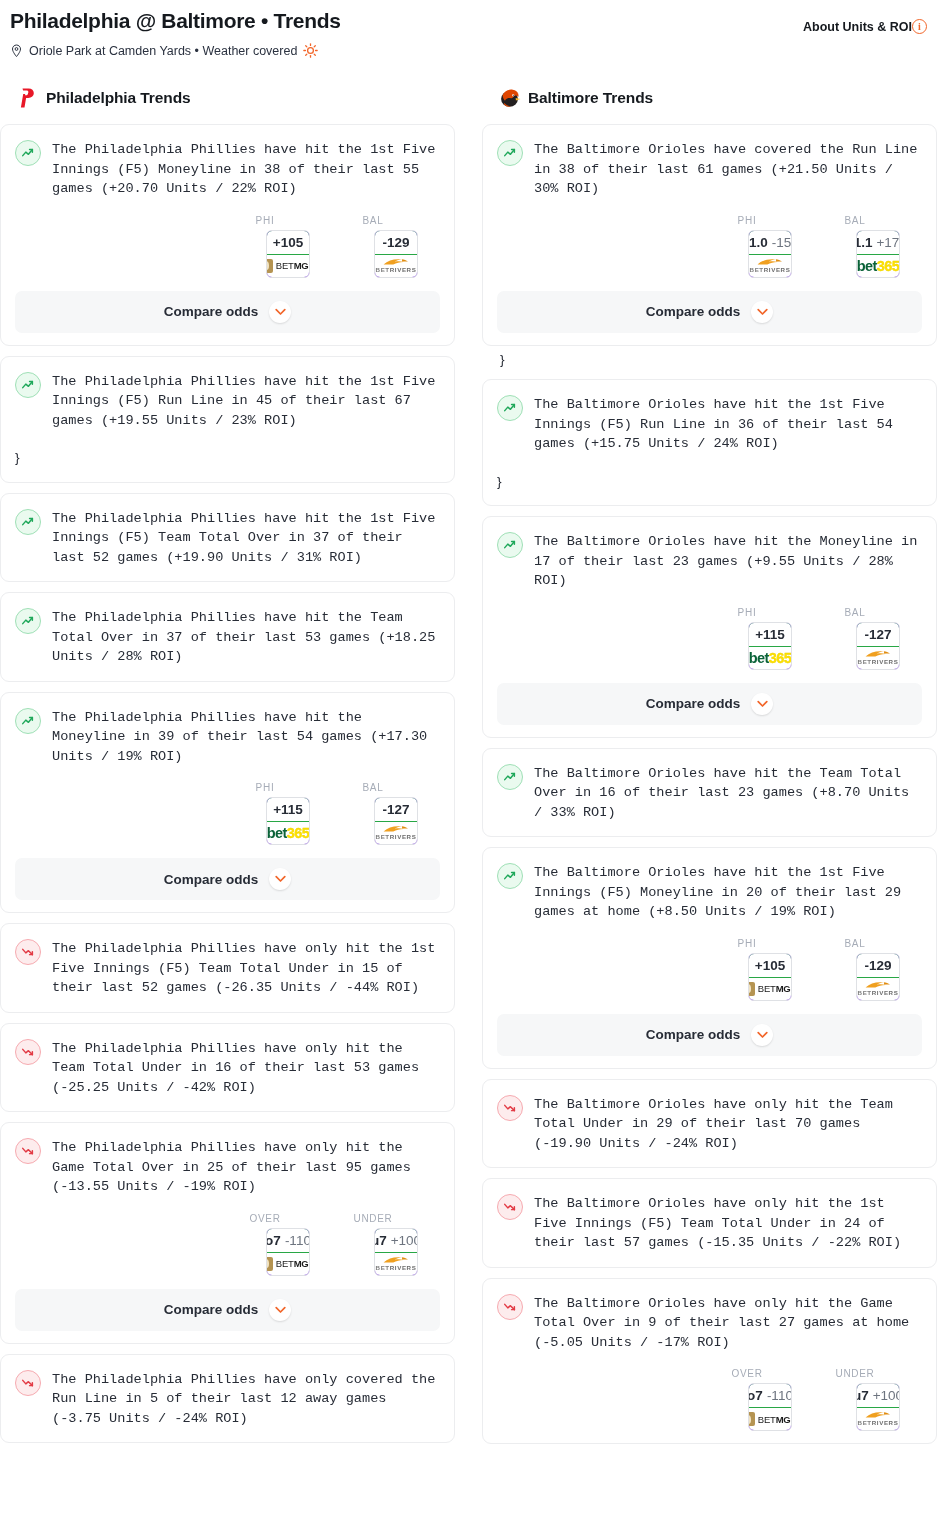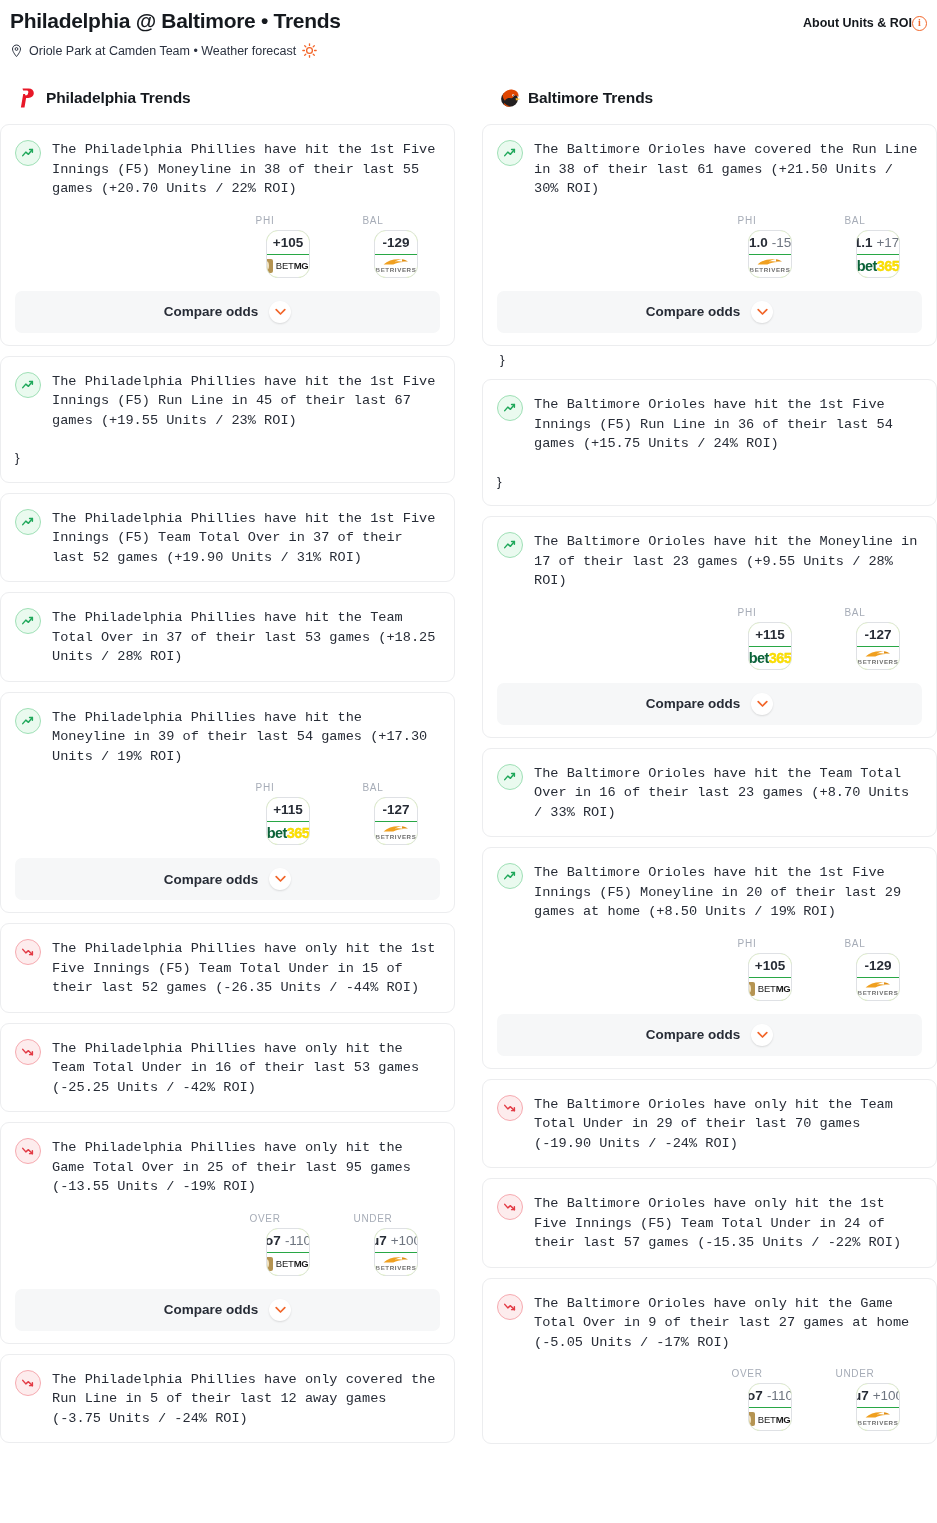--- a/index.html
+++ b/index.html
@@ -7,21 +7,21 @@
     width: 937px;
     background: #ffffff;
     font-family: "Liberation Sans", sans-serif;
     color: #1d2433;
     -webkit-font-smoothing: antialiased;
   }
   body { padding: 0 0 0 0; overflow-x: hidden; }
 
   
   .page-head { padding: 8px 10px 0 10px; position: relative; }
-  .title-row { display: flex; align-items: center; justify-content: space-between; }
+  .title-row { display: flex; align-items: flex-end; justify-content: space-between; }
   .page-title {
     font-size: 21px; font-weight: 700; letter-spacing: -0.3px; color: #15191e;
     line-height: 26px;
   }
   .about-link {
     display: flex; align-items: center; 
     font-size: 12.5px; font-weight: 600; color: #15191e; white-space: nowrap;
     padding-top: 4px; cursor: pointer;
   }
   .info-circle {
@@ -92,22 +92,22 @@
   .odds-row {
     display: flex; justify-content: flex-end; gap: 18px;
     margin-top: 16px; padding-right: 22px;
   }
   .odds-col { width: 90px; }
   .odds-label {
     font-size: 10px; letter-spacing: 0.7px; color: #a6acb7;
     text-align: center; margin-bottom: 4px; font-weight: 500;
   }
   .odds-box {
-    border: 1px solid #dfe1e5; border-radius: 12px; overflow: hidden;
-    background: #bef264;
+    border: 1px solid #dfe1e5; border-radius: 6px; overflow: hidden;
+    background: #6d28d9;
     margin-left: 46px;
   }
   .odds-price {
     border: 1px solid #28a745; border-radius: 6px 6px 0 0;
     margin: -1px -1px 0 -1px;
     height: 25px; display: flex; align-items: center; justify-content: center;
     font-size: 13.5px; font-weight: 600; color: #272c36; background: #fff;
     gap: 4px;
   }
   .odds-price .sub { color: #6d747f; font-weight: 400; }
@@ -166,21 +166,21 @@
       <span class="info-circle">i</span>
     </div>
   </div>
   <div class="venue-row">
     <span class="pin-icon">
       <svg viewBox="0 0 13 14" width="13" height="14">
           <path d="M6.5 1C4.29 1 2.5 2.79 2.5 5c0 2.9 4 7.6 4 7.6S10.5 7.9 10.5 5c0-2.21-1.79-4-4-4z" fill="none" stroke="#2b3240" stroke-width="1"></path>
           <circle cx="6.5" cy="5" r="1.4" fill="none" stroke="#2b3240" stroke-width="1"></circle>
         </svg>
     </span>
-    <span>Oriole Park at Camden Team • Weather forecast</span>
+    <span>Oriole Park at Camden Yards • Weather covered</span>
     <span class="sun-icon">
       <svg viewBox="0 0 16 16" width="15" height="15">
         <circle cx="8" cy="8" r="3.1" fill="none" stroke="#f2662a" stroke-width="1.4"></circle>
         <g stroke="#f2662a" stroke-width="1.4" stroke-linecap="round">
           <line x1="8" y1="0.9" x2="8" y2="2.6"></line>
             <line x1="8" y1="13.4" x2="8" y2="15.1"></line>
           <line x1="0.9" y1="8" x2="2.6" y2="8"></line>
             <line x1="13.4" y1="8" x2="15.1" y2="8"></line>
           <line x1="2.9" y1="2.9" x2="4.1" y2="4.1"></line>
             <line x1="11.9" y1="11.9" x2="13.1" y2="13.1"></line>

